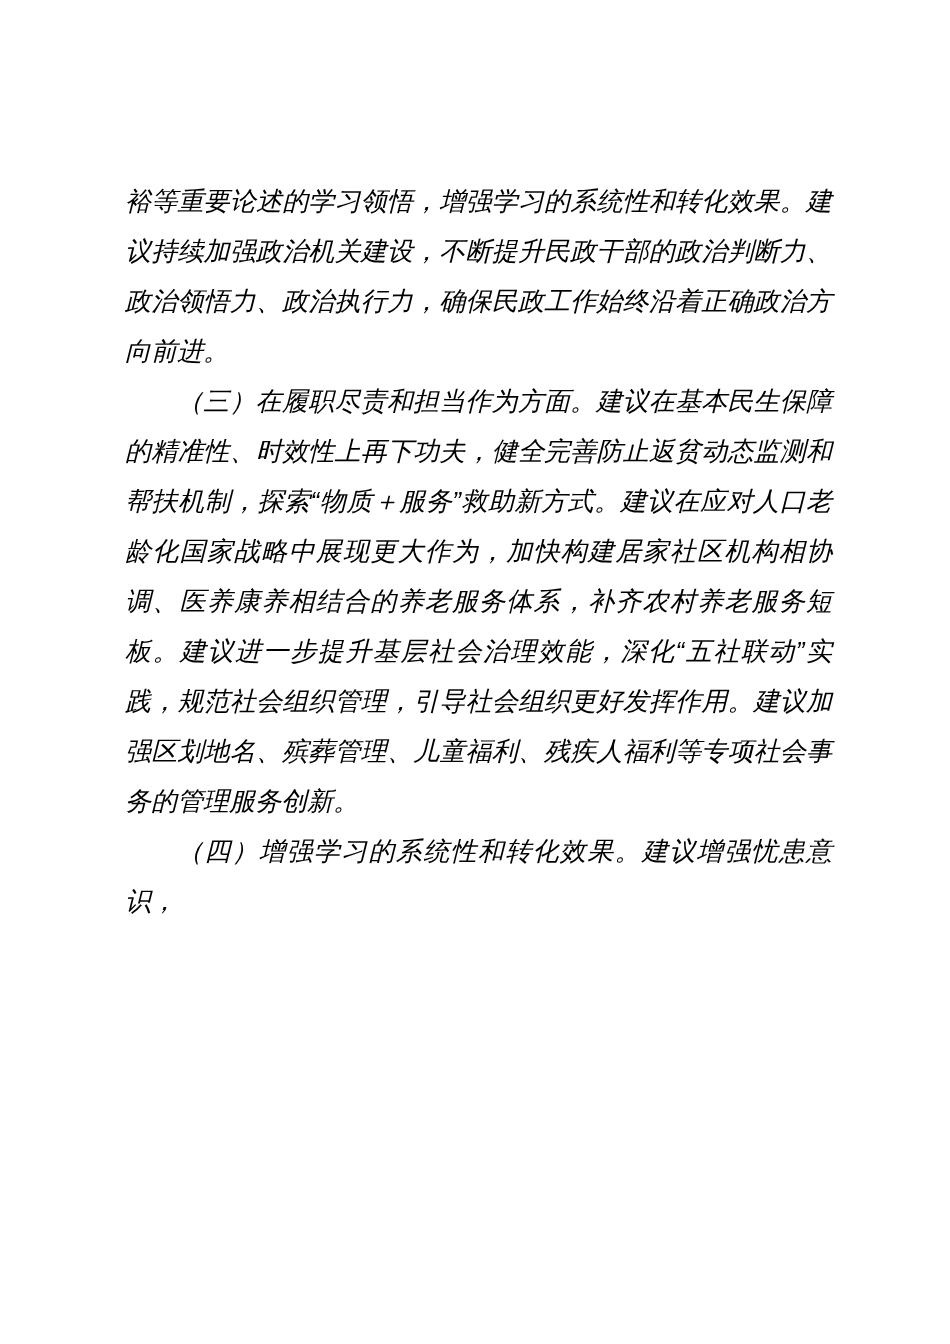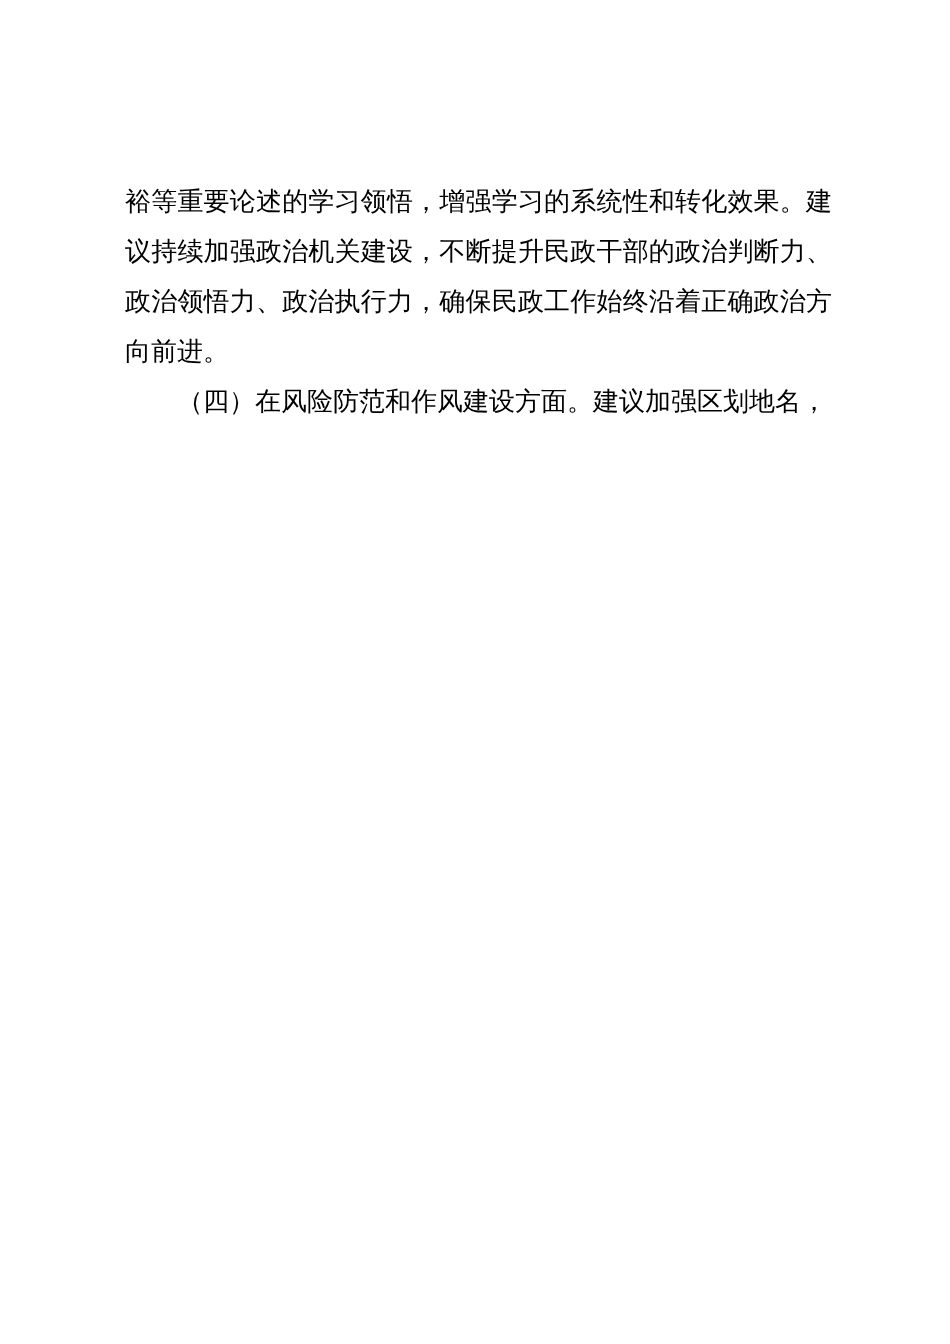--- a/index.html
+++ b/index.html
@@ -7,20 +7,21 @@
     padding: 0;
     background: #ffffff;
   }
   .page {
     position: relative;
     width: 950px;
     height: 1092px;
     background: #ffffff;
     box-sizing: border-box;
     overflow: hidden;
+    font-style: italic;
   }
   .doc-body {
     position: absolute;
     top: 176px;
     left: 125px;
     width: 707px;
   }
   .doc-body p {
     margin: 0;
     padding: 0;
@@ -36,15 +37,16 @@
   .doc-body p.indent {
     text-indent: 2em;
   }
 </style>
 </head>
 <body>
 
 <div class="page">
   <div class="doc-body">
     <p>裕等重要论述的学习领悟，增强学习的系统性和转化效果。建议持续加强政治机关建设，不断提升民政干部的政治判断力、政治领悟力、政治执行力，确保民政工作始终沿着正确政治方向前进。</p>
-    <p class="indent">（四）在风险防范和作风建设方面。建议加强区划地名，</p>
+    <p class="indent">（三）在履职尽责和担当作为方面。建议在基本民生保障的精准性、时效性上再下功夫，健全完善防止返贫动态监测和帮扶机制，探索“物质＋服务”救助新方式。建议在应对人口老龄化国家战略中展现更大作为，加快构建居家社区机构相协调、医养康养相结合的养老服务体系，补齐农村养老服务短板。建议进一步提升基层社会治理效能，深化“五社联动”实践，规范社会组织管理，引导社会组织更好发挥作用。建议加强区划地名、殡葬管理、儿童福利、残疾人福利等专项社会事务的管理服务创新。</p>
+    <p class="indent">（四）增强学习的系统性和转化效果。建议增强忧患意识，</p>
   </div>
 </div>
 
 </body></html>

